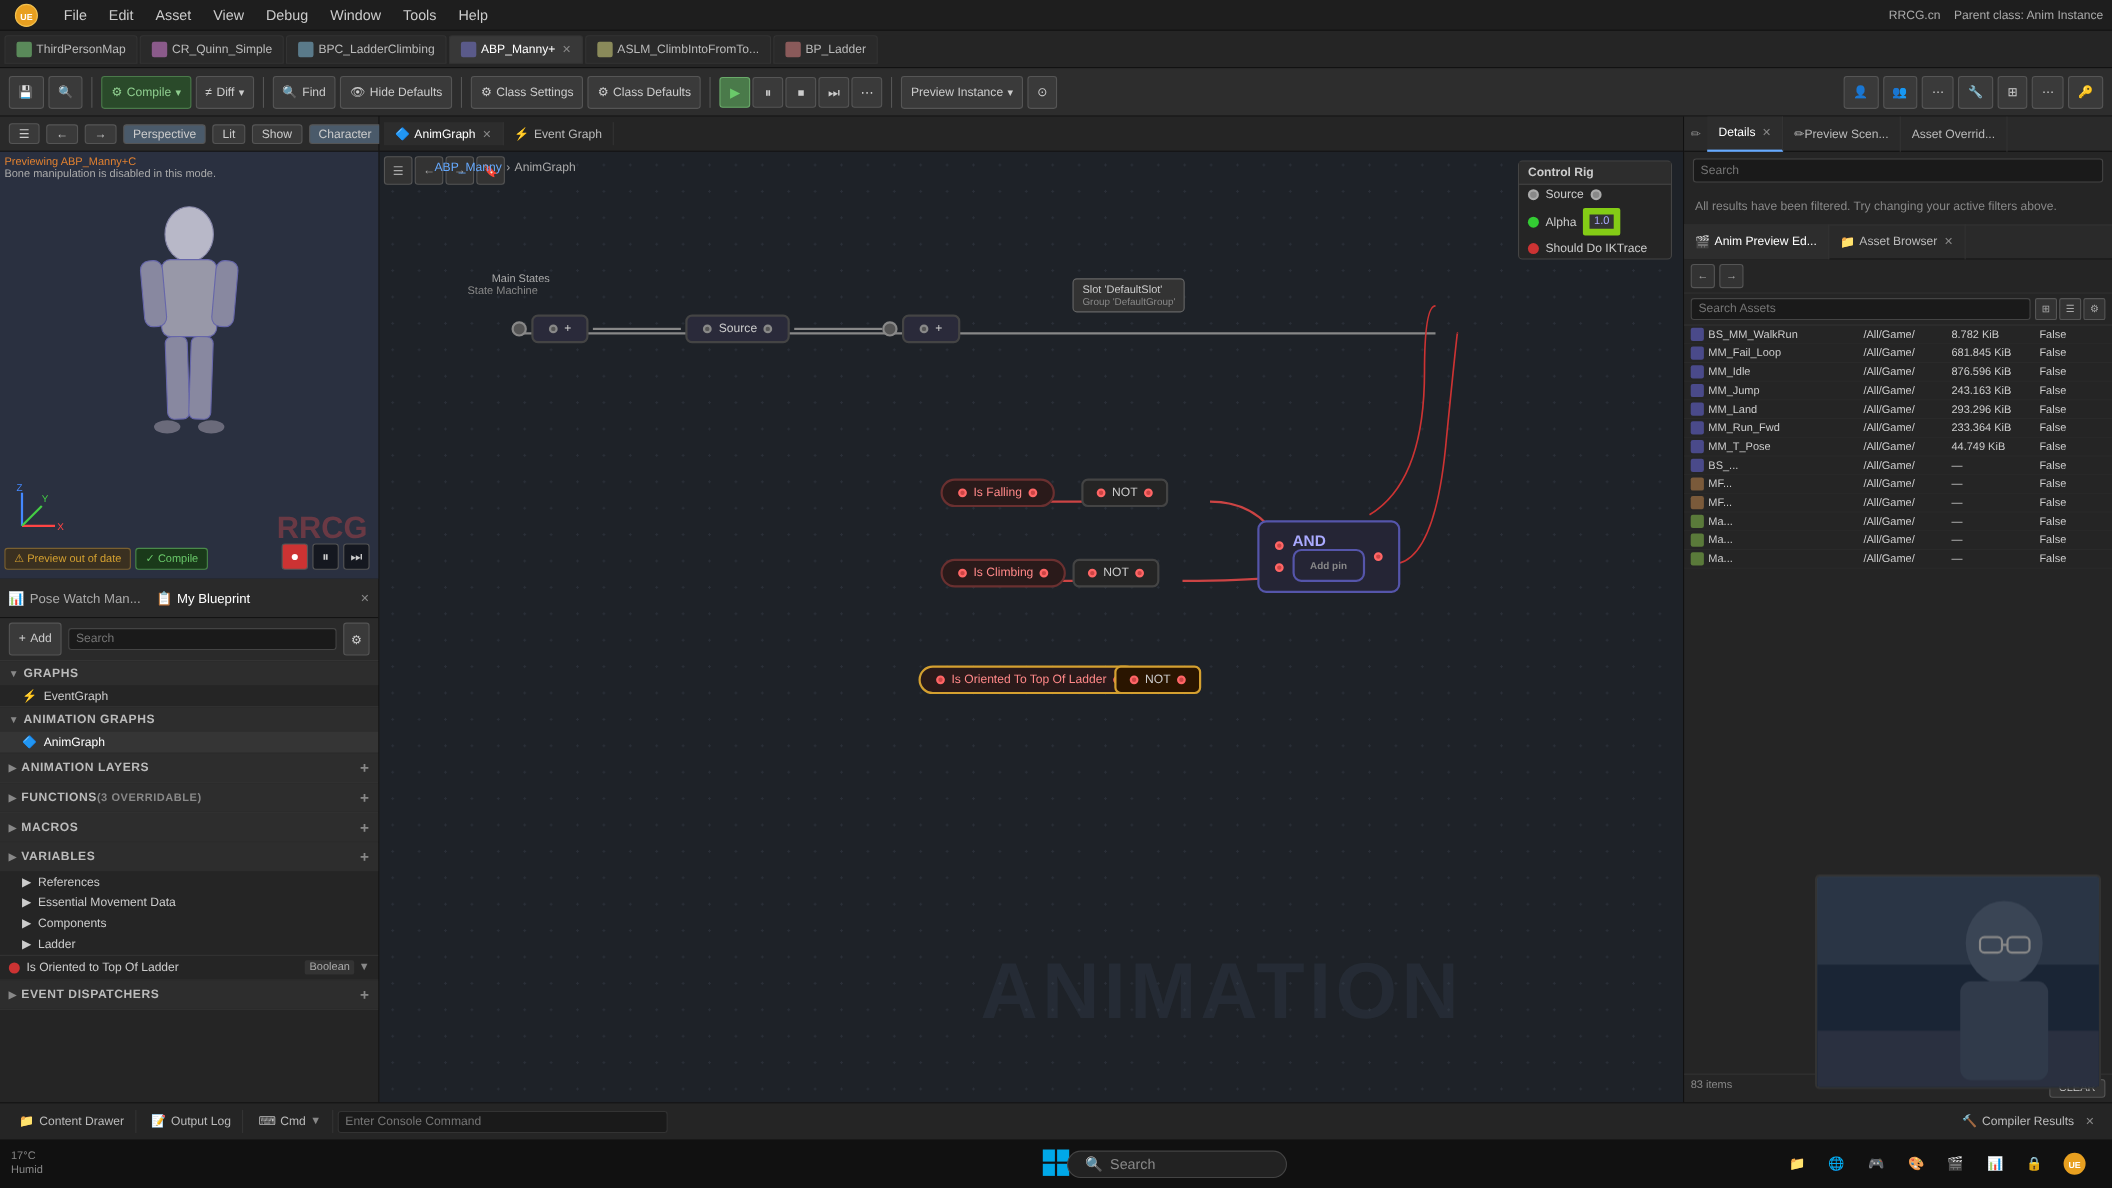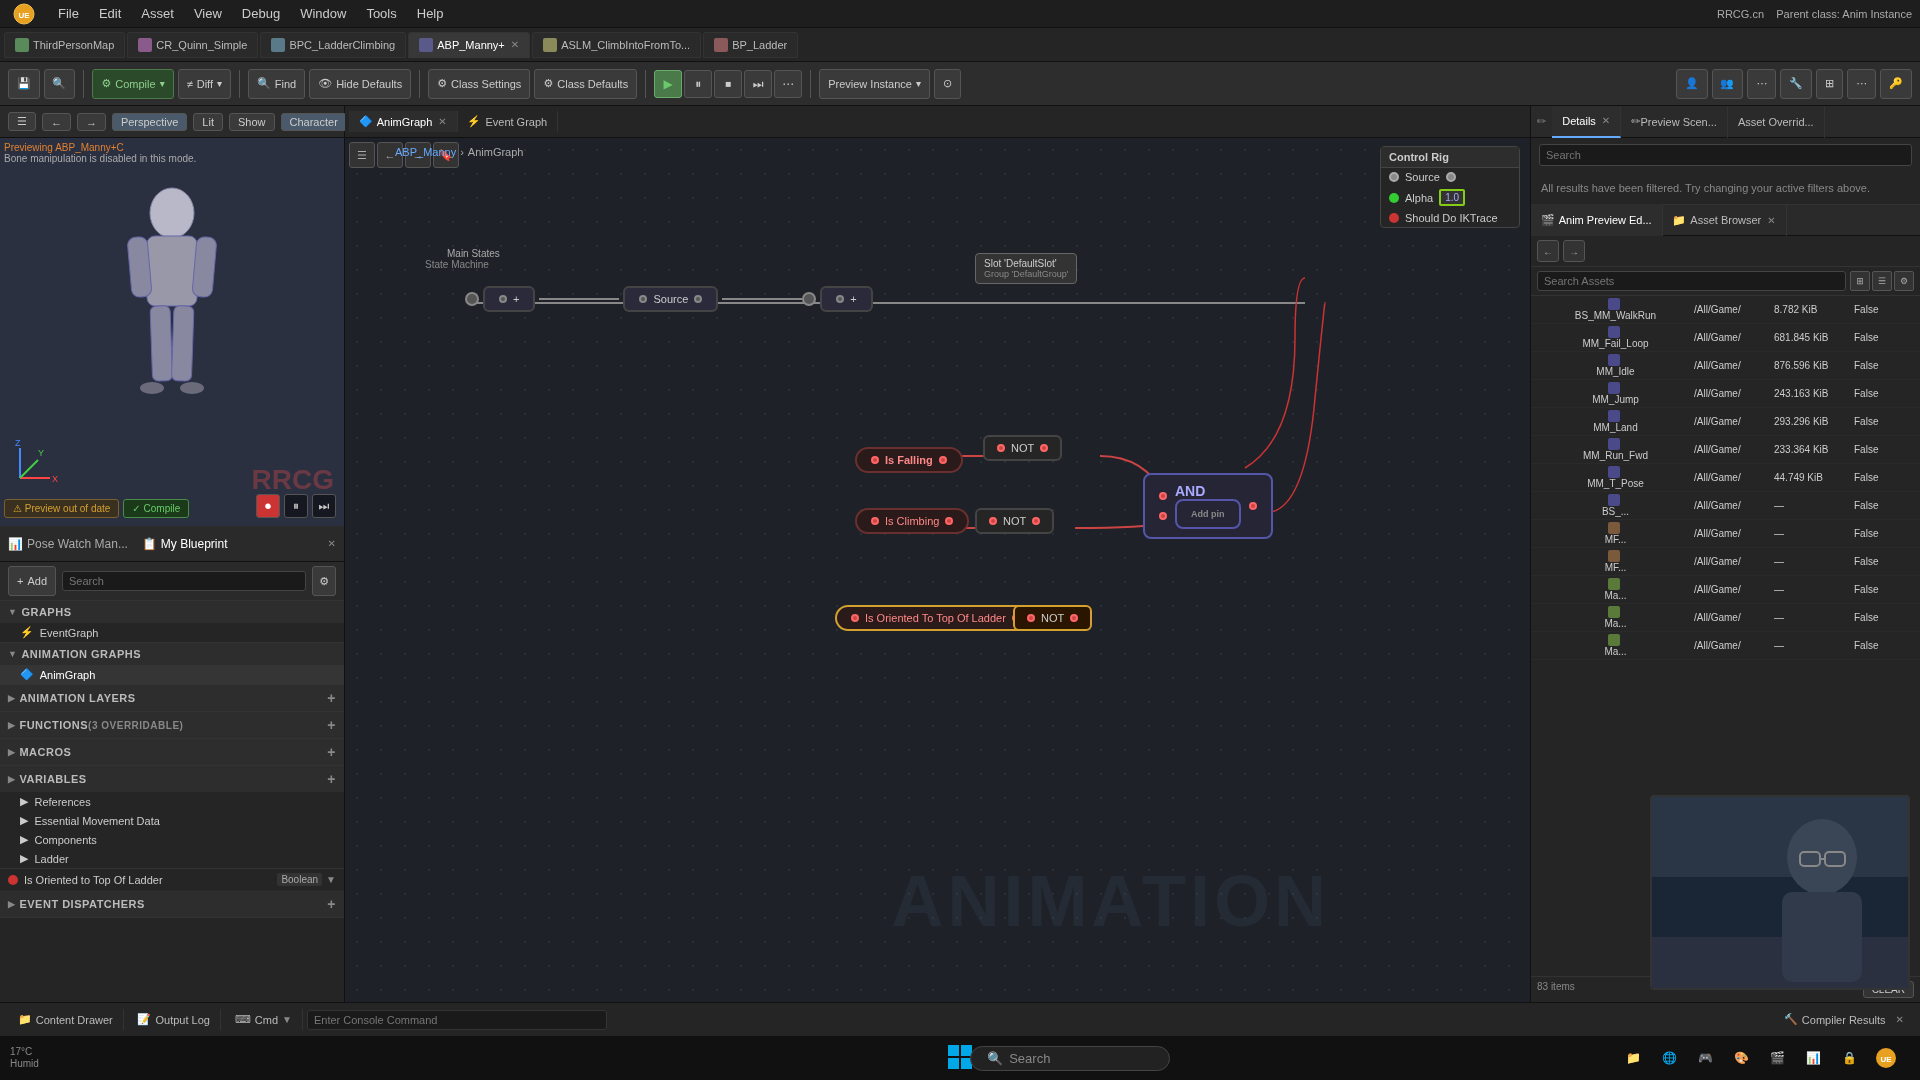--- a/index.html
+++ b/index.html
@@ -82,21 +82,21 @@
     .dropdown-box { position: absolute; background: #333; border: 1px solid #666; border-radius: 4px; padding: 4px 8px; font-size: 10px; color: #ccc; }
 
     
     .control-rig-panel { position: absolute; top: 8px; right: 10px; width: 140px; background: #252525; border: 1px solid #444; border-radius: 4px; }
     .cr-header { padding: 4px 8px; background: #2d2d2d; border-bottom: 1px solid #444; font-size: 11px; color: #ccc; font-weight: bold; }
     .cr-row { display: flex; align-items: center; padding: 3px 8px; gap: 6px; }
     .cr-dot { width: 10px; height: 10px; border-radius: 50%; }
     .cr-dot.green { background: #33cc33; }
     .cr-dot.red { background: #cc3333; }
     .cr-label { font-size: 11px; color: #ccc; }
-    .cr-value { background: #333; border: 2px solid #84cc16; border-radius: 2px; padding: 1px 4px; font-size: 10px; color: #aaf; text-align: center; }
+    .cr-value { background: #333; border: 6px solid #84cc16; border-radius: 2px; padding: 1px 4px; font-size: 10px; color: #aaf; text-align: center; }
     .cr-pin { width: 10px; height: 10px; border-radius: 50%; background: #888; border: 2px solid #aaa; }
 
     
     .far-right { width: 390px; background: #252525; border-left: 1px solid #111; display: flex; flex-direction: column; }
     .fr-tabs { display: flex; align-items: center; height: 32px; background: #2a2a2a; border-bottom: 1px solid #111; }
     .fr-tab { display: flex; align-items: center; padding: 4px 10px; color: #bbb; cursor: pointer; font-size: 11px; border-right: 1px solid #333; height: 32px; }
     .fr-tab.active { background: #2d2d2d; color: #fff; border-bottom: 2px solid #6af; }
     .fr-tab-close { margin-left: 6px; color: #888; font-size: 10px; }
     .fr-search { padding: 6px 8px; }
     .fr-search input { width: 100%; background: #1a1a1a; border: 1px solid #444; color: #ccc; padding: 4px 6px; border-radius: 3px; font-size: 11px; }
@@ -110,21 +110,21 @@
     .ab-tab-close { margin-left: 6px; color: #888; font-size: 10px; }
     .ab-toolbar { display: flex; align-items: center; padding: 4px 6px; gap: 4px; background: #252525; border-bottom: 1px solid #333; }
     .ab-nav-btn { width: 22px; height: 22px; background: #333; border: 1px solid #555; border-radius: 3px; cursor: pointer; display: flex; align-items: center; justify-content: center; color: #aaa; font-size: 10px; }
     .ab-search { display: flex; align-items: center; padding: 4px 6px; gap: 4px; background: #252525; border-bottom: 1px solid #333; }
     .ab-search input { flex: 1; background: #1a1a1a; border: 1px solid #444; color: #ccc; padding: 3px 6px; border-radius: 3px; font-size: 11px; }
     .ab-icons { display: flex; gap: 2px; margin-left: auto; }
     .ab-icon-btn { width: 20px; height: 20px; background: #333; border: 1px solid #555; border-radius: 2px; cursor: pointer; display: flex; align-items: center; justify-content: center; color: #aaa; font-size: 9px; }
     .ab-table-header { display: grid; grid-template-columns: 1fr 80px 80px 60px; padding: 3px 6px; background: #2d2d2d; border-bottom: 1px solid #333; font-size: 10px; color: #888; }
     .ab-row { display: grid; grid-template-columns: 1fr 80px 80px 60px; padding: 2px 6px; border-bottom: 1px solid #2a2a2a; font-size: 10px; color: #ccc; align-items: center; }
     .ab-file-icon { width: 12px; height: 12px; background: #4a4a8a; border-radius: 2px; margin-right: 4px; display: inline-block; }
-    .ab-file-name { display: flex; align-items: center; flex-direction: column; }
+    .ab-file-name { display: flex; align-items: center; }
     .ab-count { padding: 4px 6px; font-size: 10px; color: #888; border-top: 1px solid #333; }
     .ab-clear-btn { float: right; background: #333; border: 1px solid #555; color: #ccc; padding: 2px 8px; border-radius: 3px; cursor: pointer; font-size: 10px; }
     .ab-content { flex: 1; overflow-y: auto; }
 
     
     .webcam-overlay { position: fixed; bottom: 90px; right: 10px; width: 260px; height: 195px; background: #1a1a1a; border: 2px solid #333; border-radius: 4px; overflow: hidden; }
     .webcam-person { width: 100%; height: 100%; background: linear-gradient(to bottom, #3a4a5a 0%, #2a3545 50%, #1a2535 100%); }
 
     
     .bottom-bar { height: 34px; background: #252525; border-top: 1px solid #111; display: flex; align-items: center; padding: 0 8px; gap: 4px; }
@@ -516,21 +516,21 @@
           <span class="connector-dot" style="width:8px;height:8px;"></span>
         </div>
         <div style="width:80px;height:2px;background:#888;"></div>
         <span class="connector-dot"></span>
         <div style="background:#2a2a3a;border:2px solid #444;border-radius:6px;padding:5px 14px;color:#ccc;font-size:11px;display:flex;align-items:center;gap:6px;margin:0 4px;">
           <span class="connector-dot" style="width:8px;height:8px;"></span>
           <span>+</span>
         </div>
       </div>
 
-      <div class="bool-node" style="position:absolute;top:309px;left:510px;font-weight:bold;">
+      <div class="bool-node" style="position:absolute;top:297px;left:510px;">
         <span class="connector-dot" style="width:8px;height:8px;background:#cc4444;border-color:#ff6666;"></span>
         <span>Is Falling</span>
         <span class="connector-dot" style="width:8px;height:8px;background:#cc4444;border-color:#ff6666;"></span>
       </div>
 
       <div class="not-node" style="position:absolute;top:297px;left:638px;">
         <span class="connector-dot" style="width:8px;height:8px;background:#cc4444;border-color:#ff6666;"></span>
         <span>NOT</span>
         <span class="connector-dot" style="width:8px;height:8px;background:#cc4444;border-color:#ff6666;"></span>
       </div>

